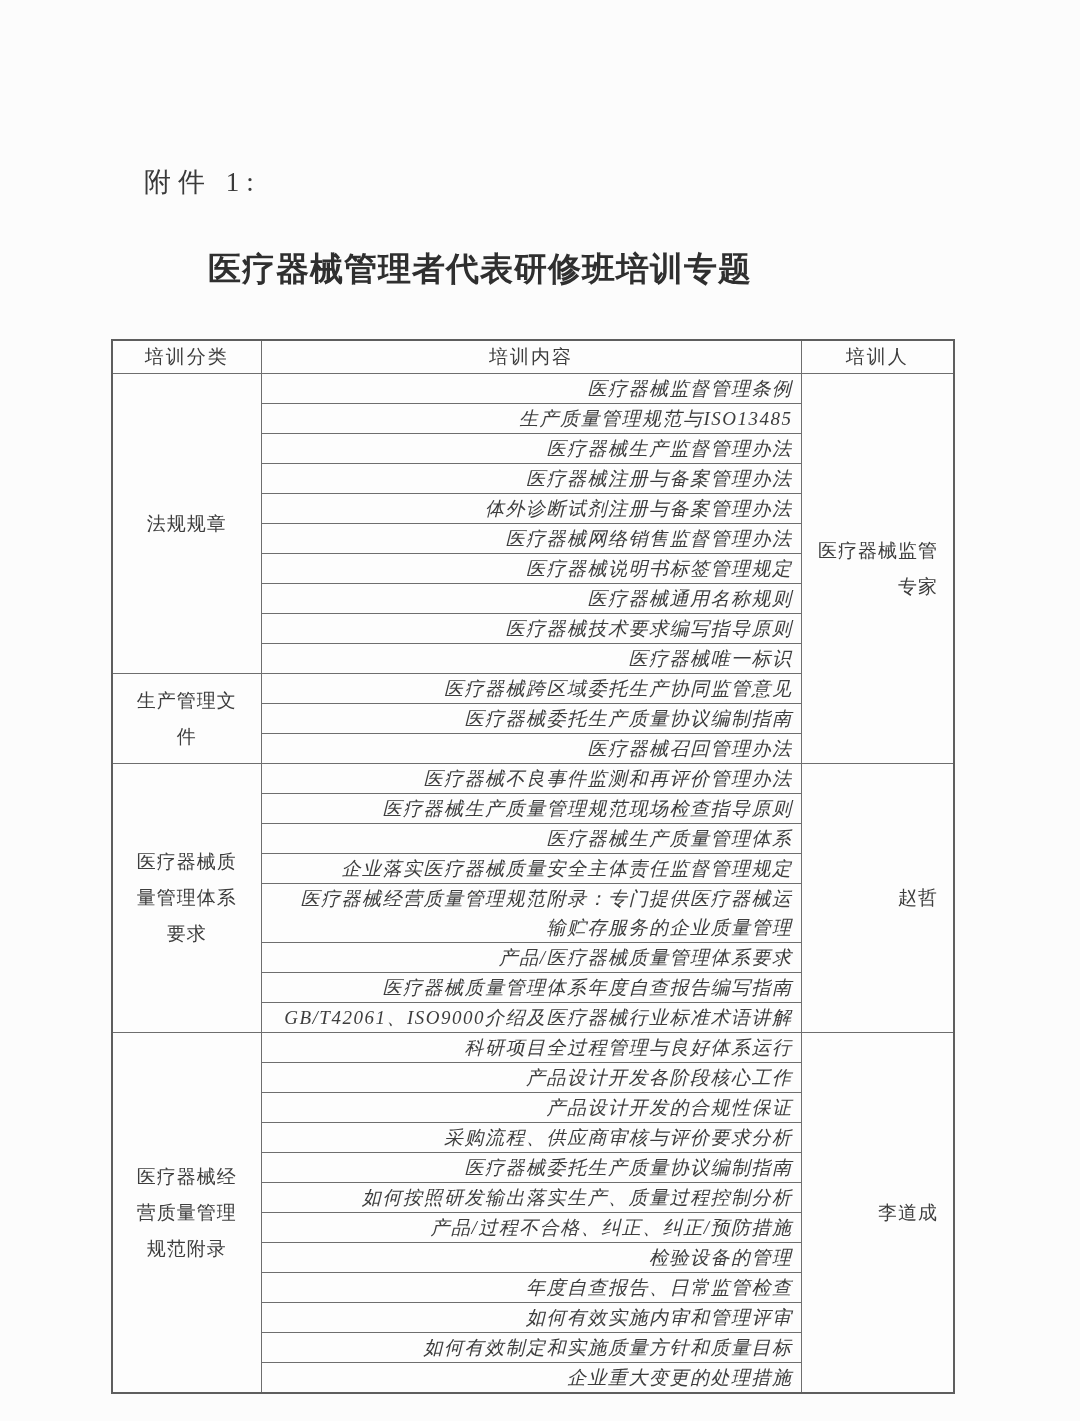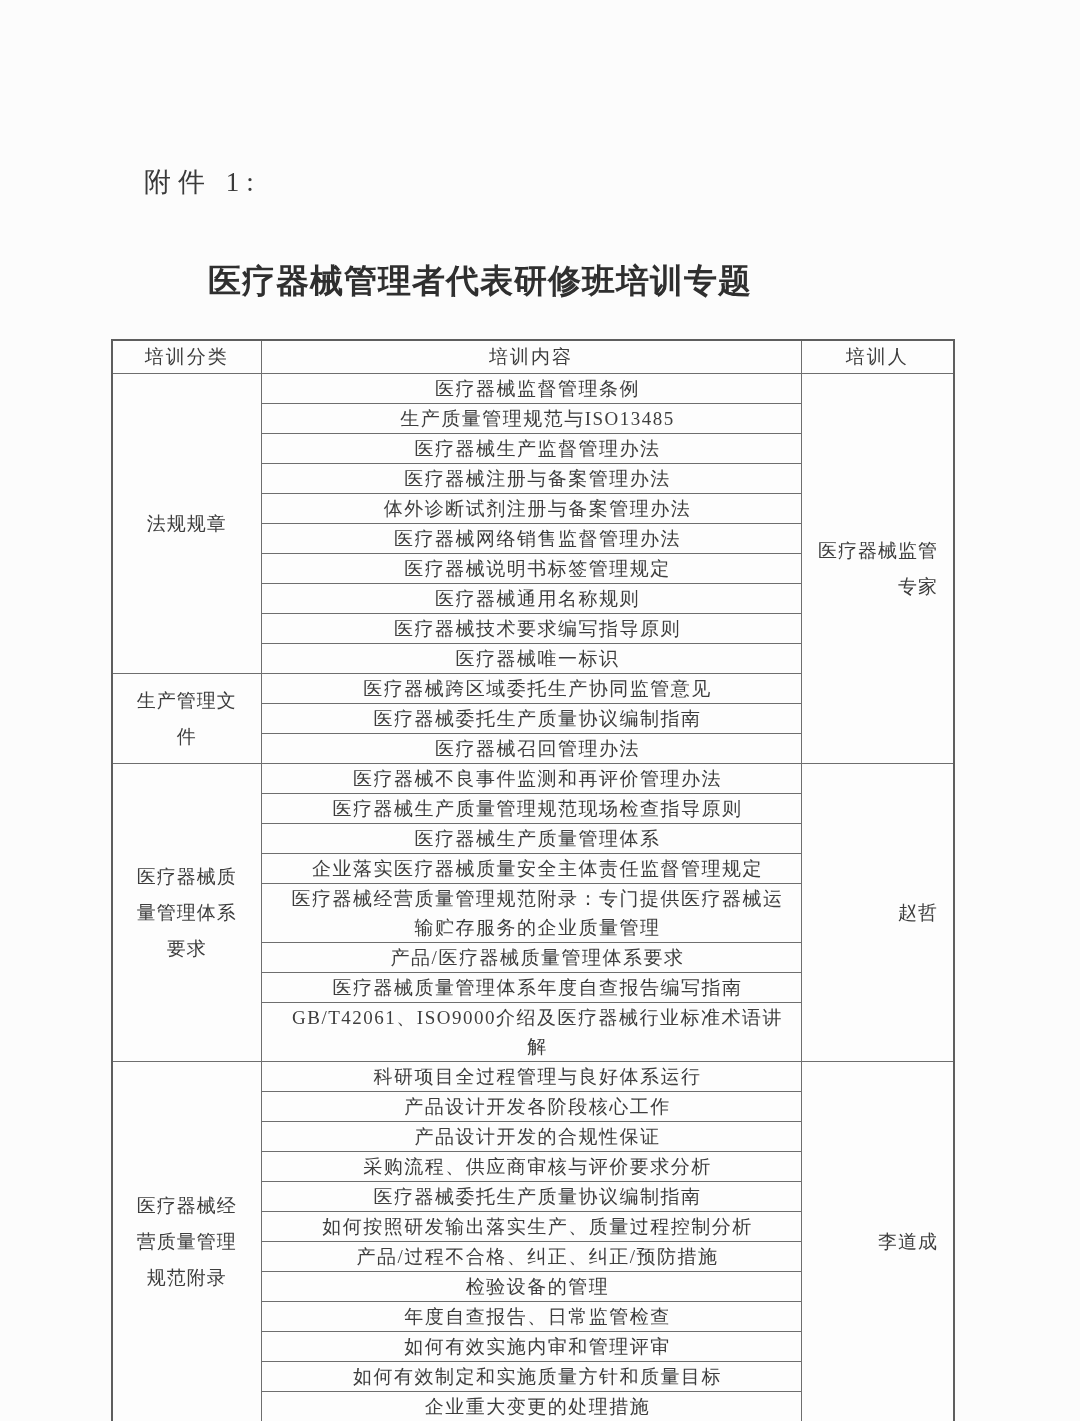--- a/index.html
+++ b/index.html
@@ -26,21 +26,20 @@
   .page-title {
     position: absolute;
     top: 247px;
     left: 0;
     width: 960px;
     text-align: center;
     font-size: 33px;
     font-weight: bold;
     letter-spacing: 1px;
     color: #2f2f2f;
-    margin-top: 12px;
   }
   .table-wrap {
     position: absolute;
     left: 111px;
     top: 339px;
   }
   table.training-table {
     border-collapse: collapse;
     table-layout: fixed;
     width: 842px;
@@ -58,23 +57,24 @@
     font-size: 19px;
     letter-spacing: 2px;
     text-align: center;
     vertical-align: middle;
   }
   td.content-cell {
     height: 29px;
     line-height: 29px;
     font-size: 19px;
     letter-spacing: 1.5px;
-    text-align: center;
+    text-align: right;
     padding: 0 8px 0 21px;
     vertical-align: middle;
+    font-style: italic;
   }
   td.cat-cell {
     font-size: 19px;
     letter-spacing: 1px;
     text-align: center;
     vertical-align: middle;
     line-height: 36px;
     padding: 0 16px;
   }
   td.trainer-cell {

